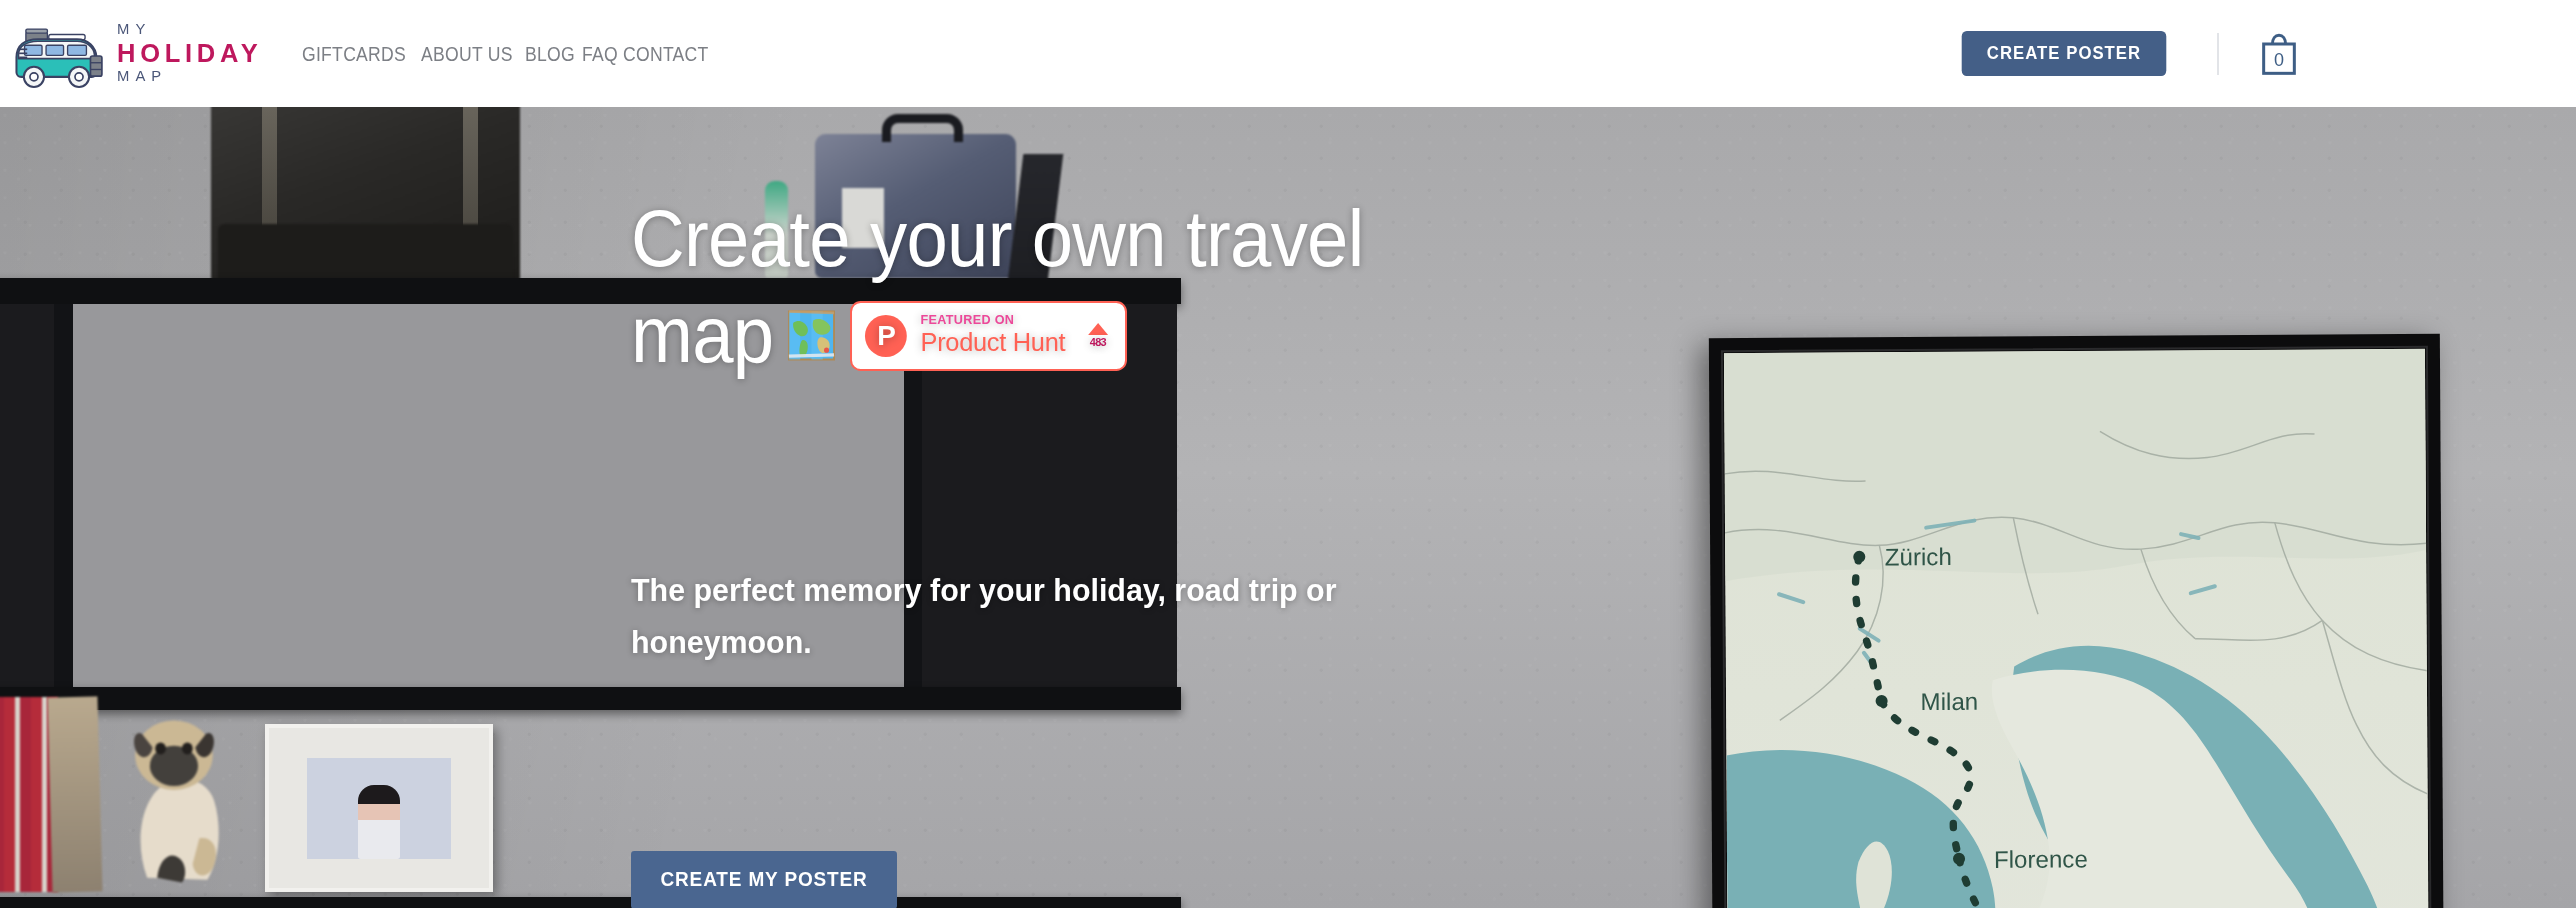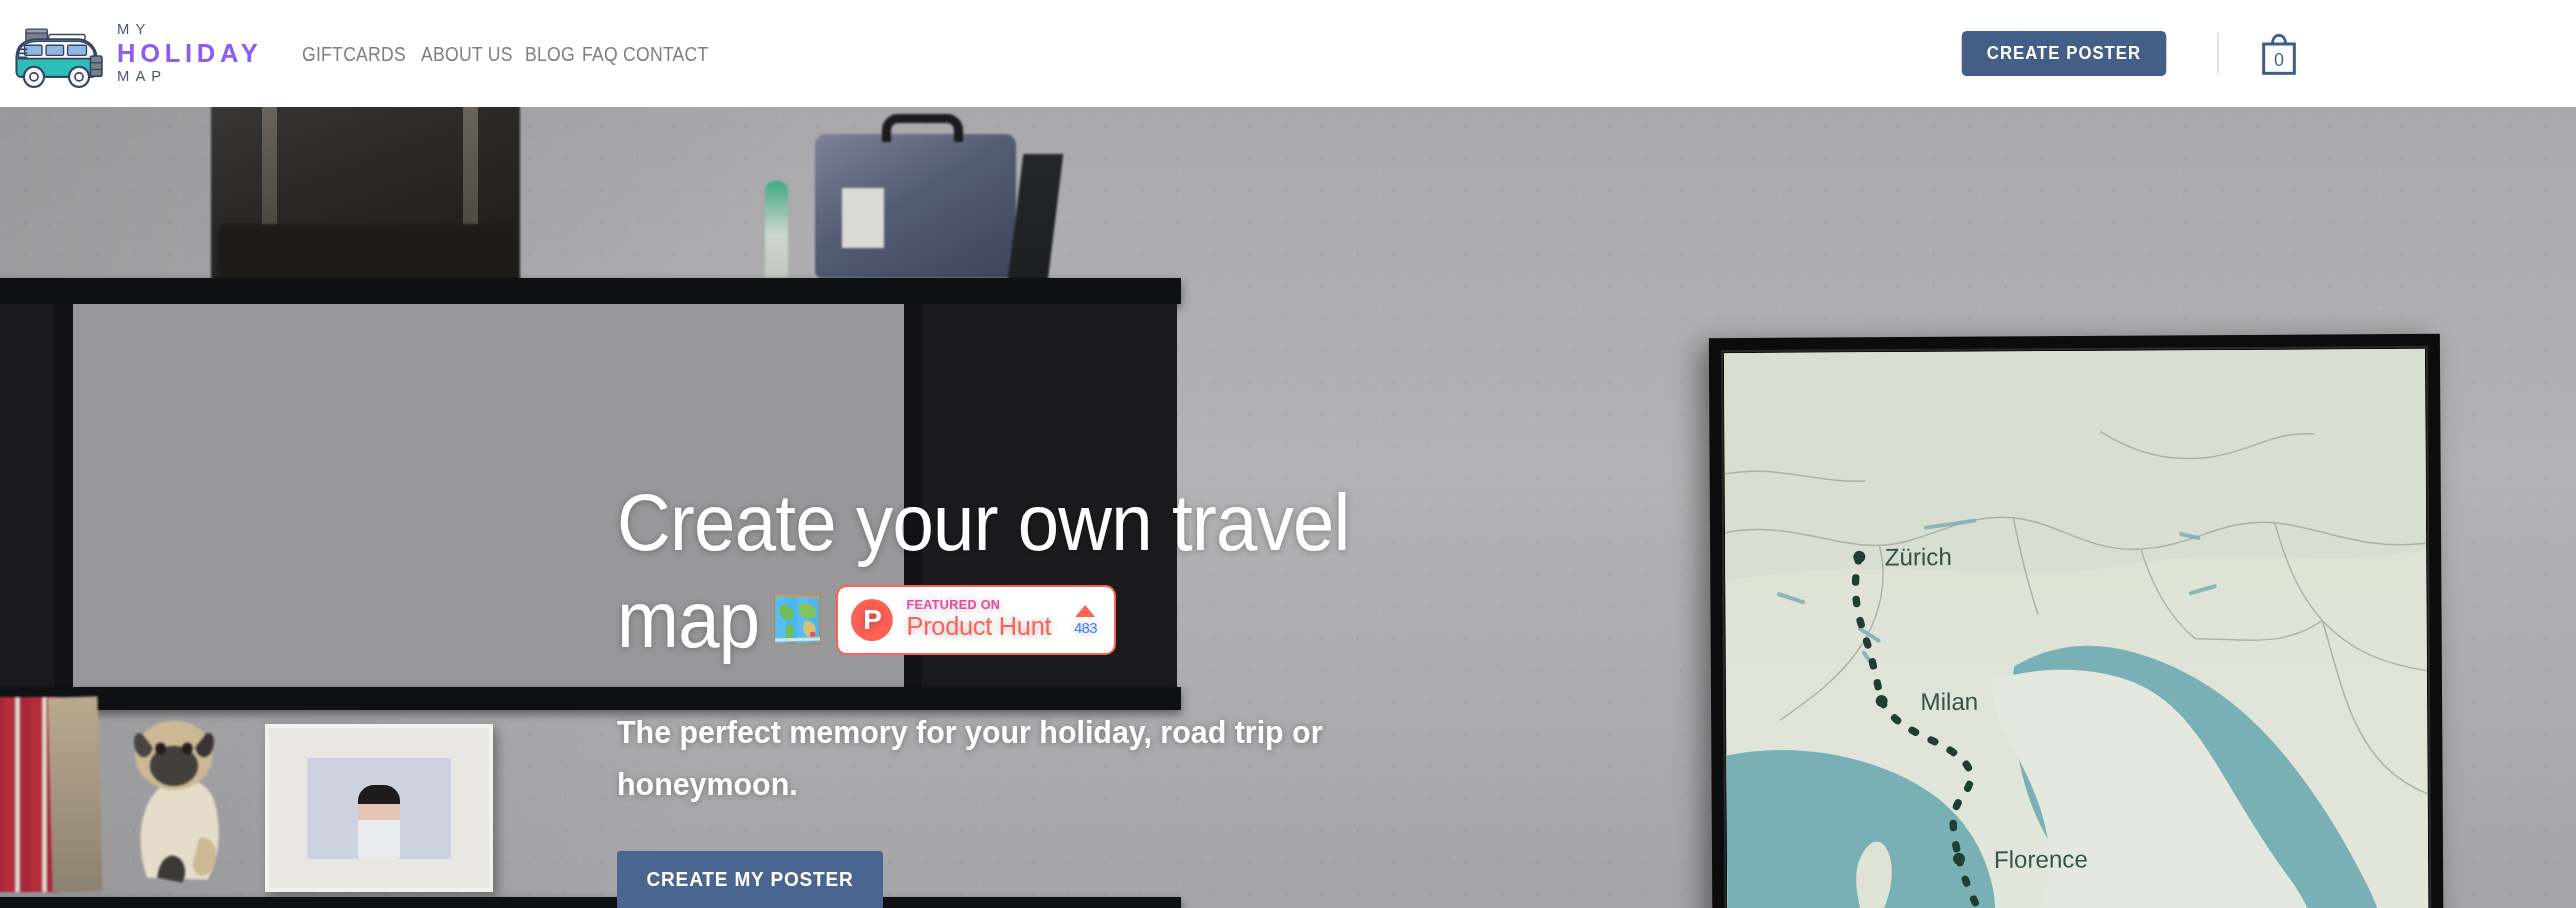--- a/index.html
+++ b/index.html
@@ -28,21 +28,21 @@
     justify-content:center;
     line-height:1;
   }
   .logo-my, .logo-map {
     font-size:14.8px; letter-spacing:6px;
     color:#4a5678; font-weight:400;
     height:17.4px; line-height:17.4px;
   }
   .logo-holiday {
     font-size:25.5px; letter-spacing:4.7px;
-    color:#8b5cf6; font-weight:800;
+    color:#be185d; font-weight:800;
     height:29.5px; line-height:29.5px;
   }
 
   .nav {
     display:flex; align-items:center;
     margin-left:40px; 
     padding-top:2.7px;
   }
   .nav a {
     font-size:20px;
@@ -261,25 +261,25 @@
     width:100%; height:100%;
     background:#dfe3d7;
     position:relative;
     overflow:hidden;
   }
   .poster-map svg { display:block; width:100%; height:100%; }
 
   
   .hero-content {
     position:absolute;
-    left:617px; top:0;
+    left:631px; top:0;
     width:1140px; height:802px;
     z-index:20;
     display:flex; flex-direction:column;
-    justify-content:flex-end;
+    justify-content:space-between;
     padding-top:84px;
   }
   .hero-title {
     color:#ffffff;
     font-size:79px;
     font-weight:400;
     line-height:1.22;
     letter-spacing:-0.7px;
     text-shadow:0 1.3px 8px rgba(0,0,0,0.30);
     max-width:885px;
@@ -340,23 +340,23 @@
     margin-left:9.4px;
     gap:2.7px;
   }
   .ph-arrow {
     width:0; height:0;
     border-left:10px solid transparent;
     border-right:10px solid transparent;
     border-bottom:12px solid #ff6154;
   }
   .ph-count {
-    color:#3b82f6;
-    font-size:15px;
-    font-weight:400;
+    color:#be185d;
+    font-size:11px;
+    font-weight:700;
     line-height:1;
   }
 
   .hero-sub {
     color:#ffffff;
     font-size:32px;
     font-weight:700;
     line-height:1.62;
     margin-top:39px;
     max-width:792px;

